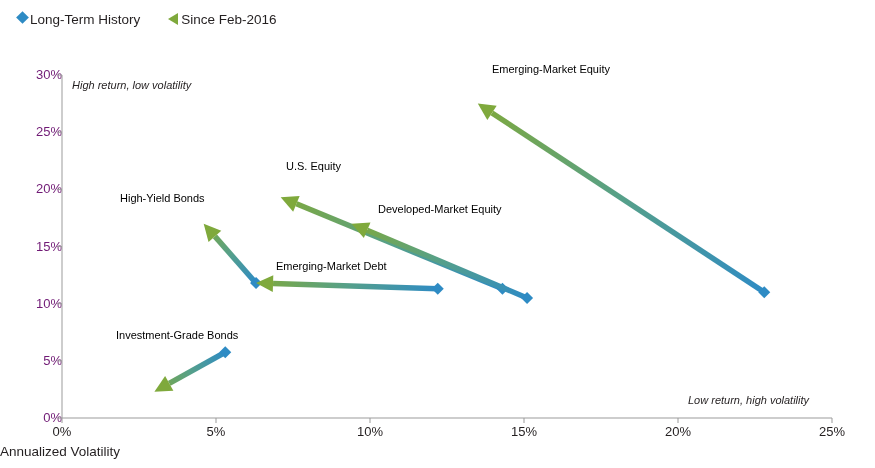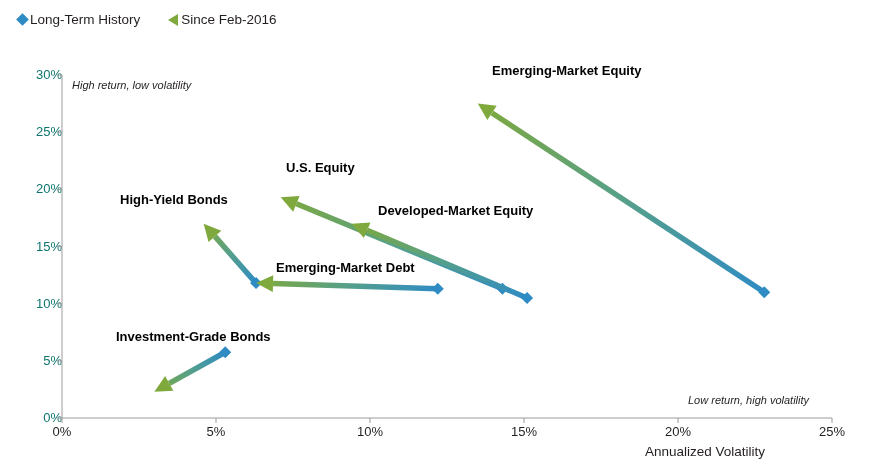--- a/index.html
+++ b/index.html
@@ -10,58 +10,58 @@
     color:#231f20;
     overflow:hidden;
     position:relative;
   }
   #chart-root{position:absolute;left:0;top:0;width:875px;height:468px;}
   .legend{
     position:absolute;left:18px;top:13px;
     display:flex;align-items:center;gap:28px;
     font-size:13.5px;color:#231f20;
   }
-  .legend-entry{display:flex;align-items:center;gap:3px;}
+  .legend-entry{display:flex;align-items:flex-start;gap:3px;}
   .legend-label{line-height:1;white-space:nowrap;}
   .marker-diamond{
     width:9px;height:9px;background:#2E8BC4;
     transform:rotate(45deg);display:inline-block;
   }
   .marker-triangle{
     width:0;height:0;display:inline-block;
     border-top:6px solid transparent;
     border-bottom:6px solid transparent;
     border-right:10px solid #7FA93C;
   }
   .axis-title-y{
     position:absolute;left:22px;top:44px;
     font-size:13.5px;color:#231f20;white-space:nowrap;
   }
   .axis-title-x{
     position:absolute;left:0;top:444px;width:765px;
-    text-align:right;font-size:13.5px;color:#231f20;
+    text-align:left;font-size:13.5px;color:#231f20;
   }
   .note{
     position:absolute;font-size:11px;font-style:italic;color:#231f20;
     white-space:nowrap;
   }
   .note-tl{left:72px;top:79px;}
   .note-br{left:688px;top:394px;}
   .ytick-label{
     position:absolute;right:0;width:38px;text-align:right;
-    font-size:13px;color:#0f766e;transform:translateY(-8px);
+    font-size:13px;color:#701a75;transform:translateY(-8px);
   }
   .xtick-label{
     position:absolute;top:0;width:60px;margin-left:-30px;
     text-align:center;font-size:13px;color:#231f20;
   }
   .ytick-wrap{position:absolute;left:18px;top:0;width:44px;height:468px;}
   .xtick-wrap{position:absolute;left:0;top:424px;width:875px;height:24px;}
   .series-label{
-    position:absolute;font-size:13px;font-weight:bold;color:#000000;
+    position:absolute;font-size:11px;font-weight:normal;color:#000000;
     white-space:nowrap;line-height:1;
   }
   svg.plot{position:absolute;left:0;top:0;width:875px;height:468px;}
 </style>
 </head>
 <body>
 
 <div id="chart-root">
 
   <div class="legend">

